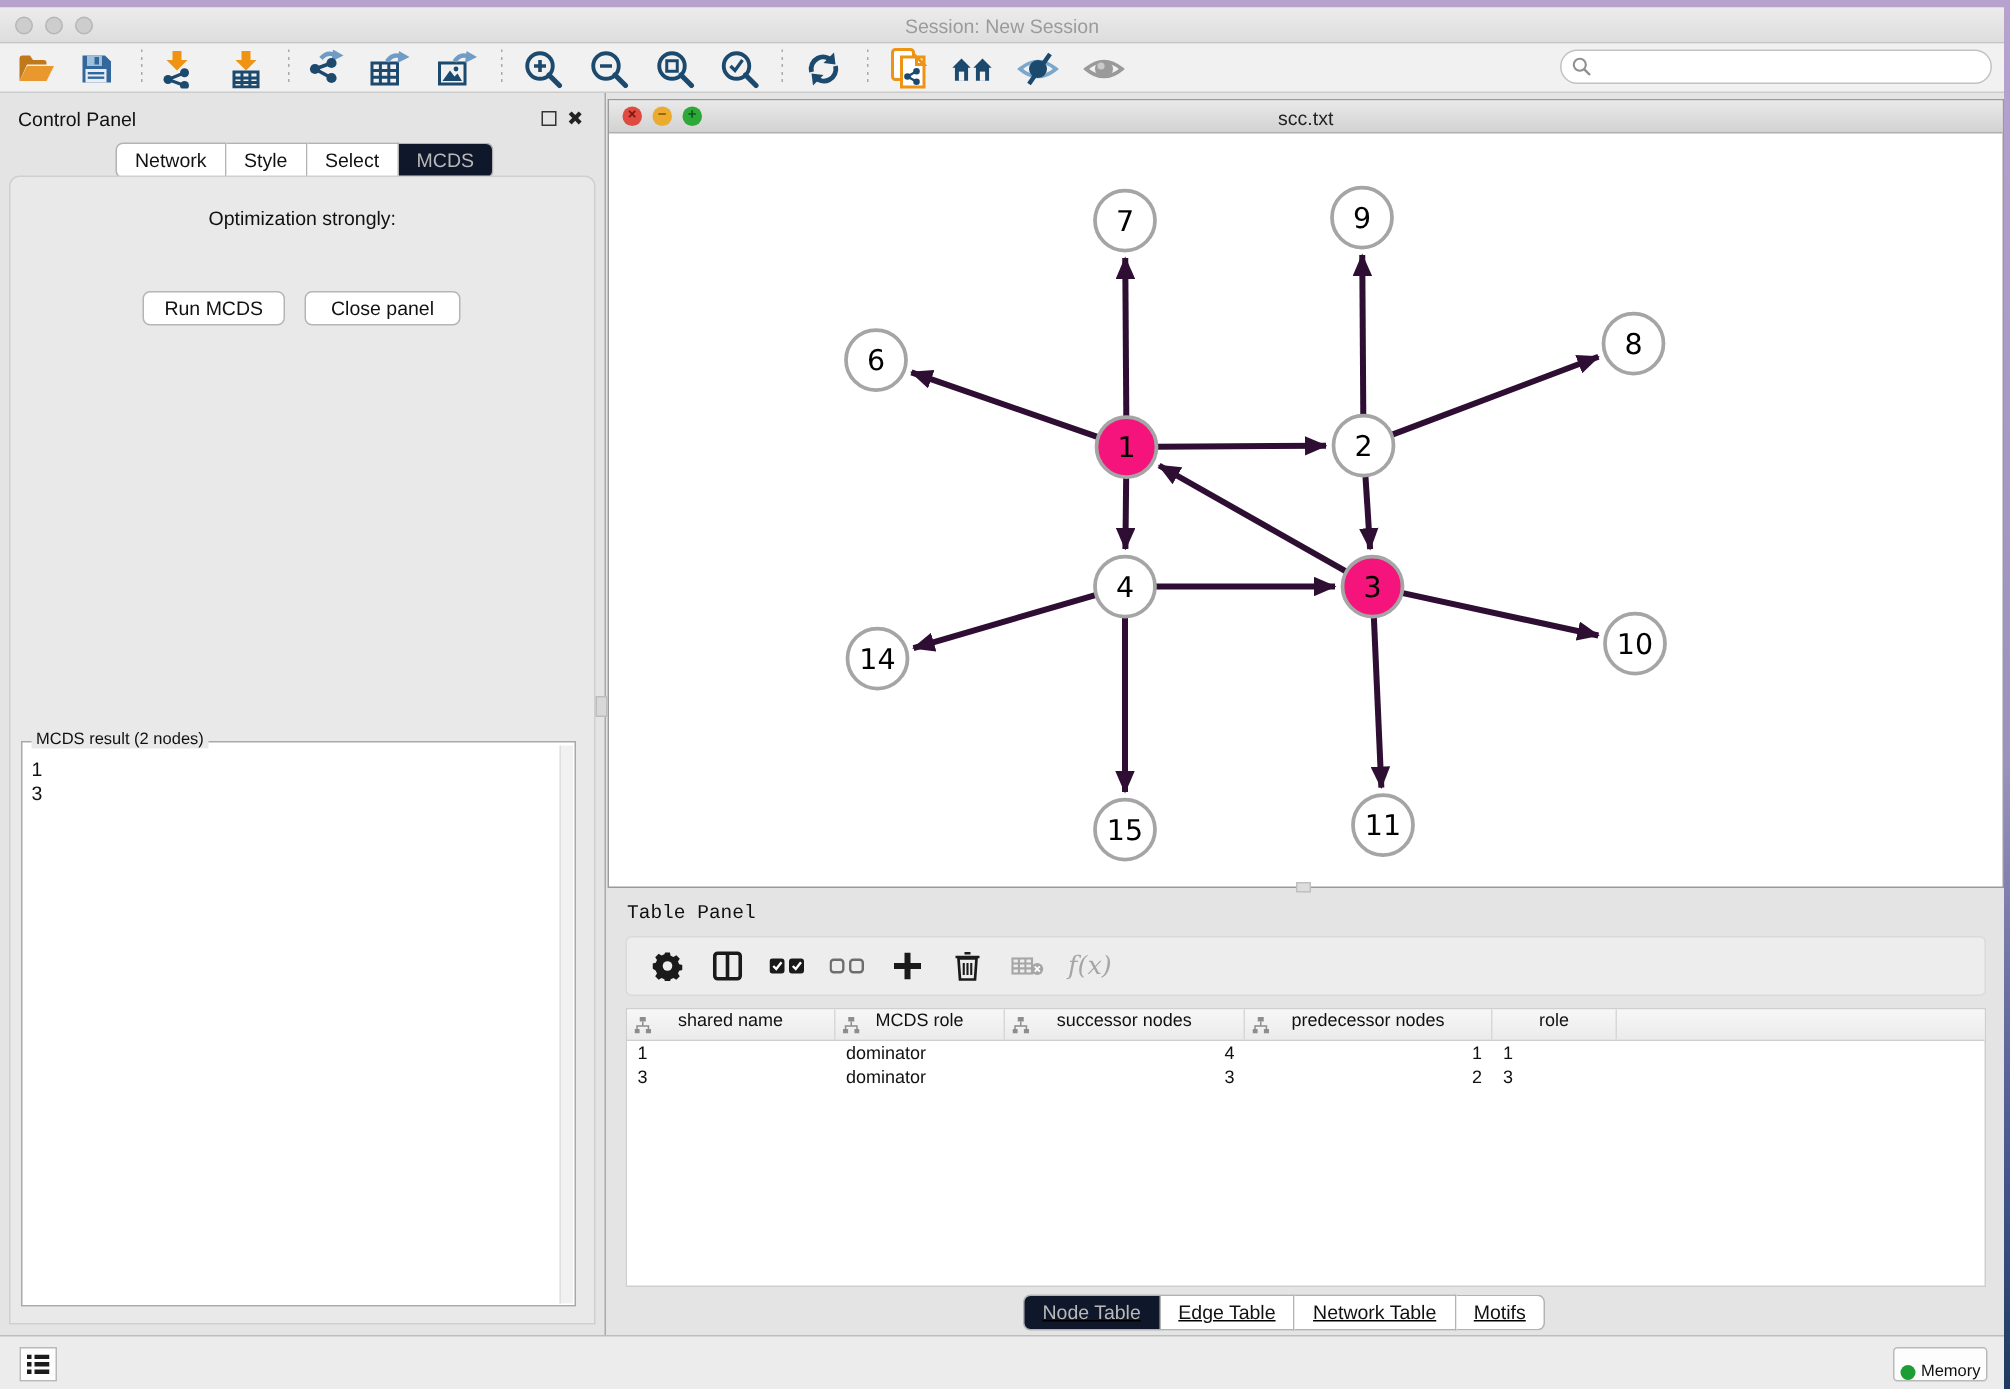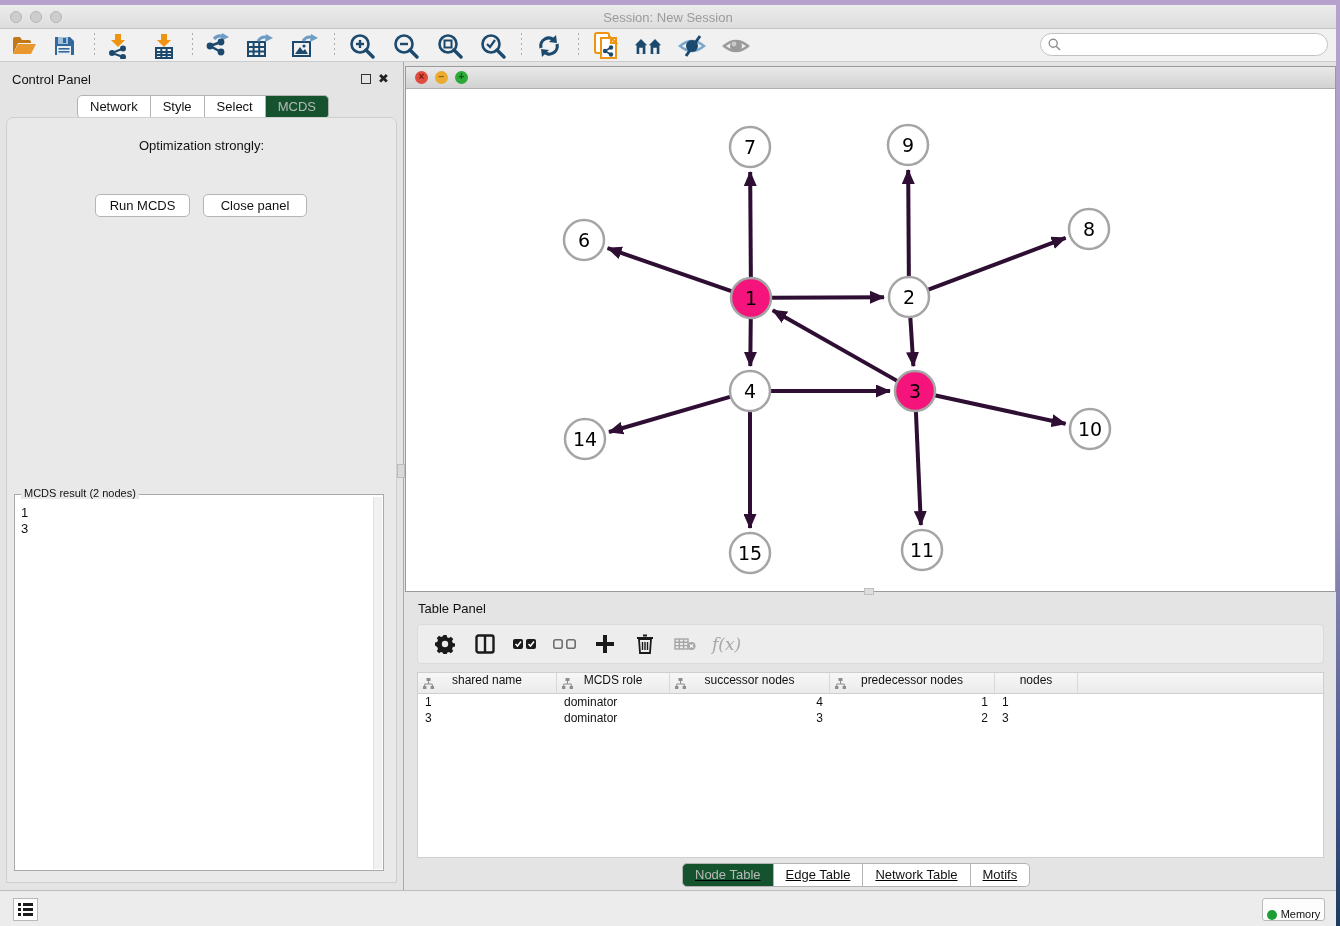--- a/index.html
+++ b/index.html
@@ -37,21 +37,21 @@
   #control-panel { left:0; top:62px; width:404px; height:828px; background:#e4e4e4;
     border-right:1px solid #a9a9a9; }
   #cp-title { left:12px; top:10px; font-size:13px; color:#111; }
   .win-float { width:10px; height:10px; border:1.5px solid #333; top:12px; }
   .win-close { top:9px; font-size:13px; color:#222; font-weight:bold; }
   .tabgroup { display:flex; }
   .tab { font-size:13px; color:#111; background:#fff; border:1px solid #b3b3b3;
     border-left:none; padding:3px 12px 4px; text-align:center; white-space:nowrap; }
   .tab.first { border-left:1px solid #b3b3b3; border-radius:5px 0 0 5px; }
   .tab.last { border-radius:0 5px 5px 0; }
-  .tab.sel { background:#14532d; color:#b9b9b9; }
+  .tab.sel { background:#0f172a; color:#b9b9b9; }
   #cp-tabs { left:77px; top:33px; }
   #cp-body { left:6px; top:55px; width:391px; height:766px; background:#e9e9e9;
     border:1px solid #cfcfcf; border-radius:7px 7px 0 0; }
   #opt-label { width:100%; text-align:center; top:20px; font-size:13px; color:#111; }
   #criterion-select { left:38px; top:43px; width:312px; height:23px; background:#fff;
     border:1px solid #b5b5b5; border-radius:4px; font-size:13px; color:#111;
     display:flex; align-items:center; padding-left:10px; }
   #criterion-arrows { right:8px; top:2px; font-size:8px; line-height:8px; color:#555; text-align:center; }
   .cp-btn { top:76px; height:23px; background:#fff; border:1px solid #b5b5b5; border-radius:5px;
     font-size:13px; color:#111; display:flex; align-items:center; justify-content:center; }
@@ -71,21 +71,21 @@
     text-align:center; font-weight:bold; }
   #net-title { width:100%; text-align:center; top:4px; font-size:13px; color:#222; }
   #graph-svg { left:0; top:22px; }
 
   
   .vgrip { left:397px; top:464px; width:8px; height:14px; background:#d8d8d8; border:1px solid #bdbdbd; }
   .hgrip { left:864px; top:588px; width:10px; height:7px; background:#ddd; border:1px solid #c0c0c0; }
 
   
   #table-panel { left:405px; top:596px; width:931px; height:294px; background:#e4e4e4; }
-  #tp-title { left:13px; top:5px; font-size:13px; color:#111; }
+  #tp-title { left:13px; top:5px; font-size:13px; color:#111;font-family:Liberation Mono, monospace; }
   #tp-toolbar { left:12px; top:28px; width:907px; height:40px; background:#ededed;
     border:1px solid #dadada; border-radius:4px; display:flex; align-items:center; gap:14px; padding-left:14px; }
   .tp-ic { display:flex; align-items:center; justify-content:center; width:26px; height:26px; }
   #tp-table { left:12px; top:76px; width:907px; height:186px; background:#fff; border:1px solid #cfcfcf; }
   #tp-headrow { display:flex; height:21px; background:linear-gradient(#f7f7f7,#ebebeb);
     border-bottom:1px solid #cfcfcf; }
   .th { position:relative; border-right:1px solid #d8d8d8; font-size:12px; color:#111;
     display:flex; align-items:flex-start; justify-content:center; }
   .th .hier { position:absolute; left:5px; top:5px; }
   .tr { display:flex; height:16px; font-size:12px; color:#111; }
@@ -284,20 +284,21 @@
       <div class="abs" id="result-scroll"></div>
     </div>
   </div>
 </div>
 
 <div class="abs" id="net-window">
   <div class="abs" id="net-titlebar">
     <div class="abs mac-dot" style="left:9px;background:#df4b3f;color:#7d1610">×</div>
     <div class="abs mac-dot" style="left:29px;background:#eaab2e;color:#8a5d08">−</div>
     <div class="abs mac-dot" style="left:49px;background:#2ea838;color:#0d5b14">+</div>
+    <div class="abs" id="net-title">scc.txt</div>
   </div>
   <svg class="abs" id="graph-svg" width="929" height="502">
       <defs>
         <marker id="arrow" markerUnits="userSpaceOnUse" markerWidth="15" markerHeight="13" refX="14" refY="6.5" orient="auto">
           <path d="M0,0 L15,6.5 L0,13 Z" fill="#2e0f33"></path>
         </marker>
       </defs>
       <line x1="344.86755257326377" y1="189.00043856282966" x2="344.1655592834203" y2="82.99945179646292" stroke="#2e0f33" stroke-width="4" marker-end="url(#arrow)"></line>
       <line x1="326.1070136482767" y1="202.43836402155716" x2="201.61623293965417" y2="159.20204497305355" stroke="#2e0f33" stroke-width="4" marker-end="url(#arrow)"></line>
       <line x1="364.9995994352036" y1="208.87342025673922" x2="478.0005007059955" y2="208.15822467907597" stroke="#2e0f33" stroke-width="4" marker-end="url(#arrow)"></line>
@@ -435,21 +436,21 @@
             <g fill="#8d8d8d">
               <rect x="3.5" y="0" width="4" height="3"></rect>
               <rect x="0" y="8" width="3.4" height="3"></rect>
               <rect x="7.6" y="8" width="3.4" height="3"></rect>
             </g>
             <path d="M5.5 3 V6 M1.7 8 V6 H9.3 V8" stroke="#8d8d8d" fill="none"></path>
           </svg>
           <span>predecessor nodes</span>
         </div>
         <div class="th" style="width: 83px;">
-          <span>nodes</span>
+          <span>role</span>
         </div>
       </div>
     <div id="tp-rows">
         <div class="tr">
           <div class="td" style="width: 139px; text-align: left;">1</div>
           <div class="td" style="width: 113px; text-align: left;">dominator</div>
           <div class="td" style="width: 160px; text-align: right;">4</div>
           <div class="td" style="width: 165px; text-align: right;">1</div>
           <div class="td" style="width: 83px; text-align: left;">1</div>
         </div>

